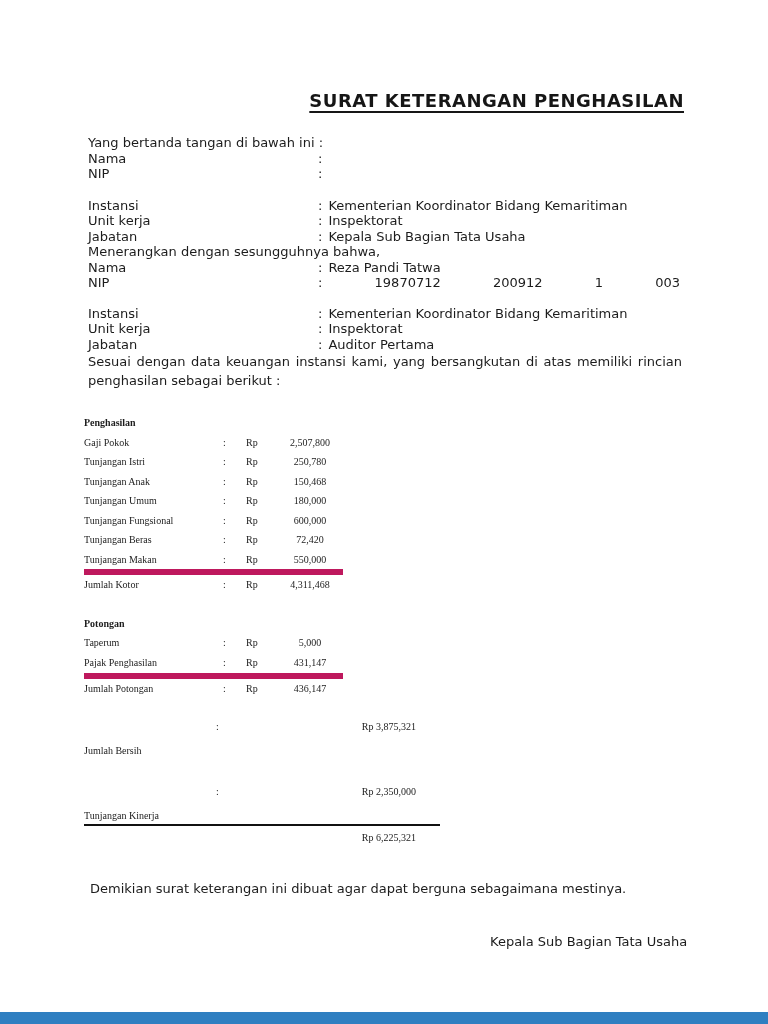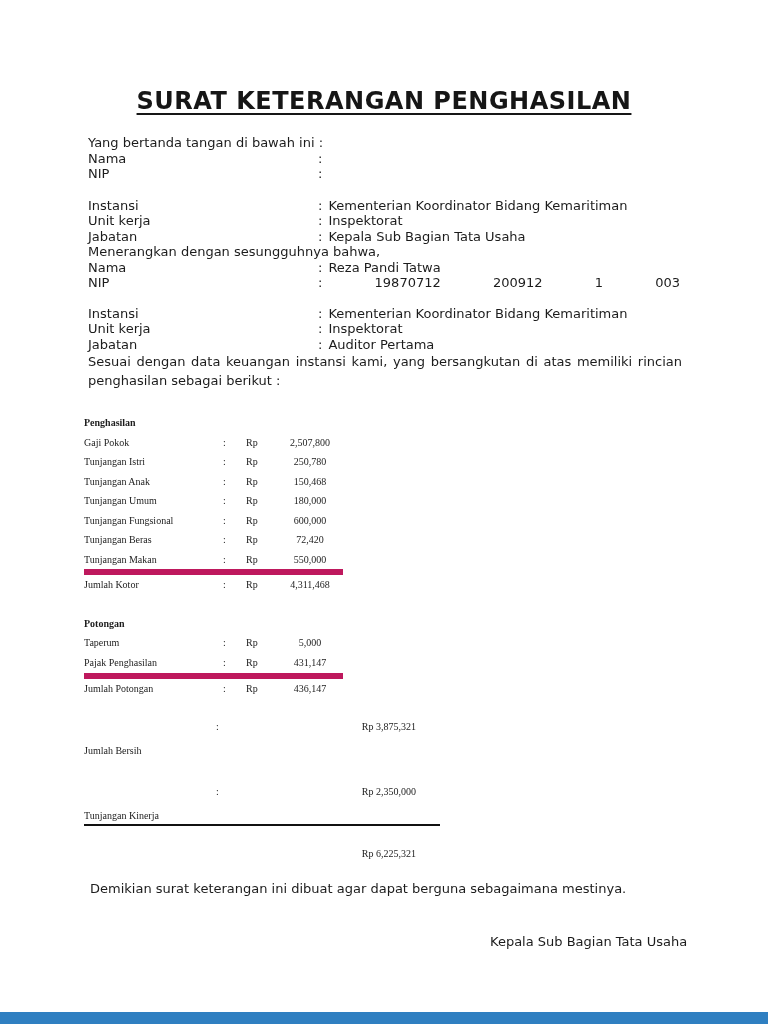--- a/index.html
+++ b/index.html
@@ -12,22 +12,22 @@
     color:#1c1c1c;
     font-family:"DejaVu Sans", sans-serif;
     font-size:13px;
     overflow:hidden;
   }
   .content { padding:88px 0 0 84px; }
 
   
   .doc-title {
     width:600px;
-    text-align:center;
-    font-size:24px;
+    text-align:right;
+    font-size:18px;
     font-weight:bold;
     letter-spacing:0.5px;
     line-height:26px;
     color:#161616;
   }
   .doc-title span {
     text-decoration:underline;
     text-decoration-thickness:2px;
     text-underline-offset:4px;
   }
@@ -73,24 +73,24 @@
     width:356px;
     display:flex;
     line-height:20px;
   }
   .s-row .lbl { flex:0 0 132px;margin-top:24px; }
   .s-row .col { flex:0 0 16px; }
   .s-row .spacer { flex:1; }
   .s-row .money { padding-right:24px; }
   .s-net { margin-top:18px; }
   .s-kinerja { margin-top:20px; border-bottom:2px solid #111; line-height:17px; padding-top:2px; }
-  .s-grand { line-height:20px; padding-top:18px; }
+  .s-grand { line-height:20px; padding-top:2px; }
   .s-grand .money { margin-left:auto; }
 
-  .closing { margin-top:17px; margin-left:6px; line-height:15.5px; }
+  .closing { margin-top:33px; margin-left:6px; line-height:15.5px; }
 
   .signature { margin-top:36px; margin-left:406px; line-height:17px; }
 
   .footer-bar {
     position:absolute; left:0; bottom:0;
     width:768px; height:12px;
     background:#2f7fc1;
   }
 </style>
 </head>

